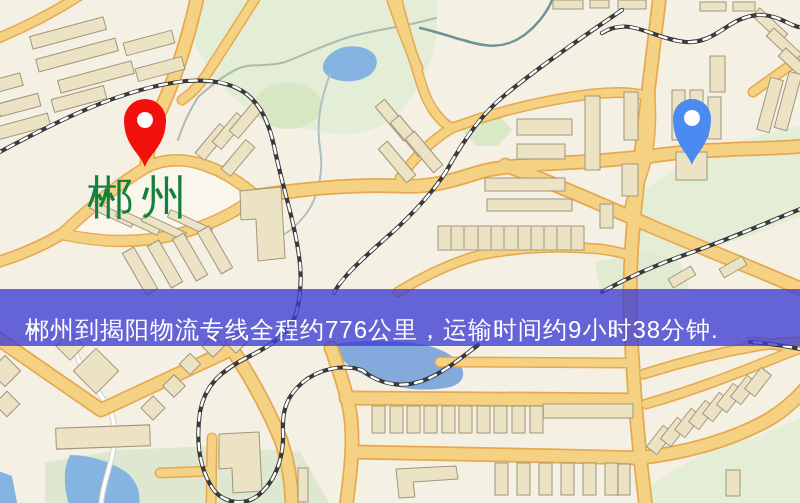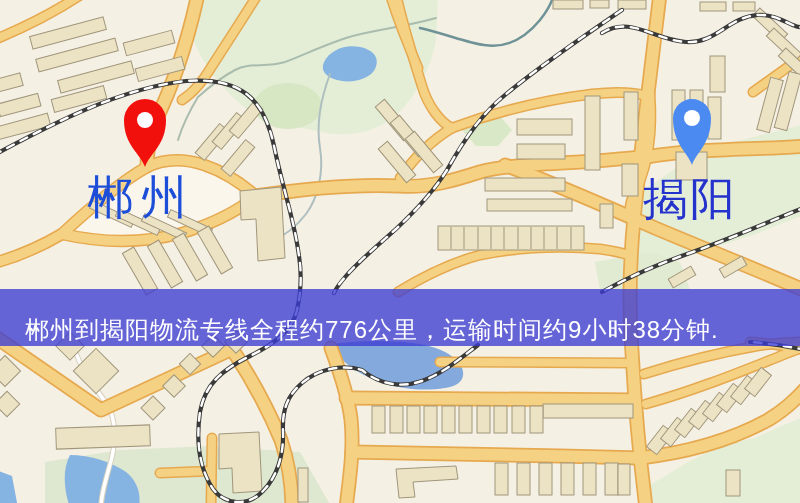--- a/index.html
+++ b/index.html
@@ -310,19 +310,18 @@
     <g transform="translate(145,167)">
       <path d="M0,0 C-5,-14 -21,-22 -21,-47 A21,21 0 1,1 21,-47 C21,-22 5,-14 0,0 Z" style="fill: rgb(242, 16, 13);"></path>
       <circle cx="0" cy="-47" r="8" fill="#ffffff"></circle>
     </g>
     <g transform="translate(692,165)">
       <path d="M0,0 C-4.5,-13 -19,-21 -19,-47 A19,19 0 1,1 19,-47 C19,-21 4.5,-13 0,0 Z" style="fill: rgb(75, 138, 240);"></path>
       <circle cx="0" cy="-47" r="8" fill="#ffffff"></circle>
     </g>
   </svg>
 
-  <div class="place-label origin" style="color: #1d4ed8;">郴州</div>
-  <div class="place-label destination" style="color: rgb(36, 51, 204);">揭阳</div>
+  <div class="place-label origin" style="color: #15803d;">郴州</div>
 
   <div class="banner" style="background-color: rgba(60, 60, 212, 0.78);">
     <span style="color: rgb(255, 255, 255);">郴州到揭阳物流专线全程约776公里，运输时间约9小时38分钟.</span>
   </div>
 </div>
 
 </body></html>

